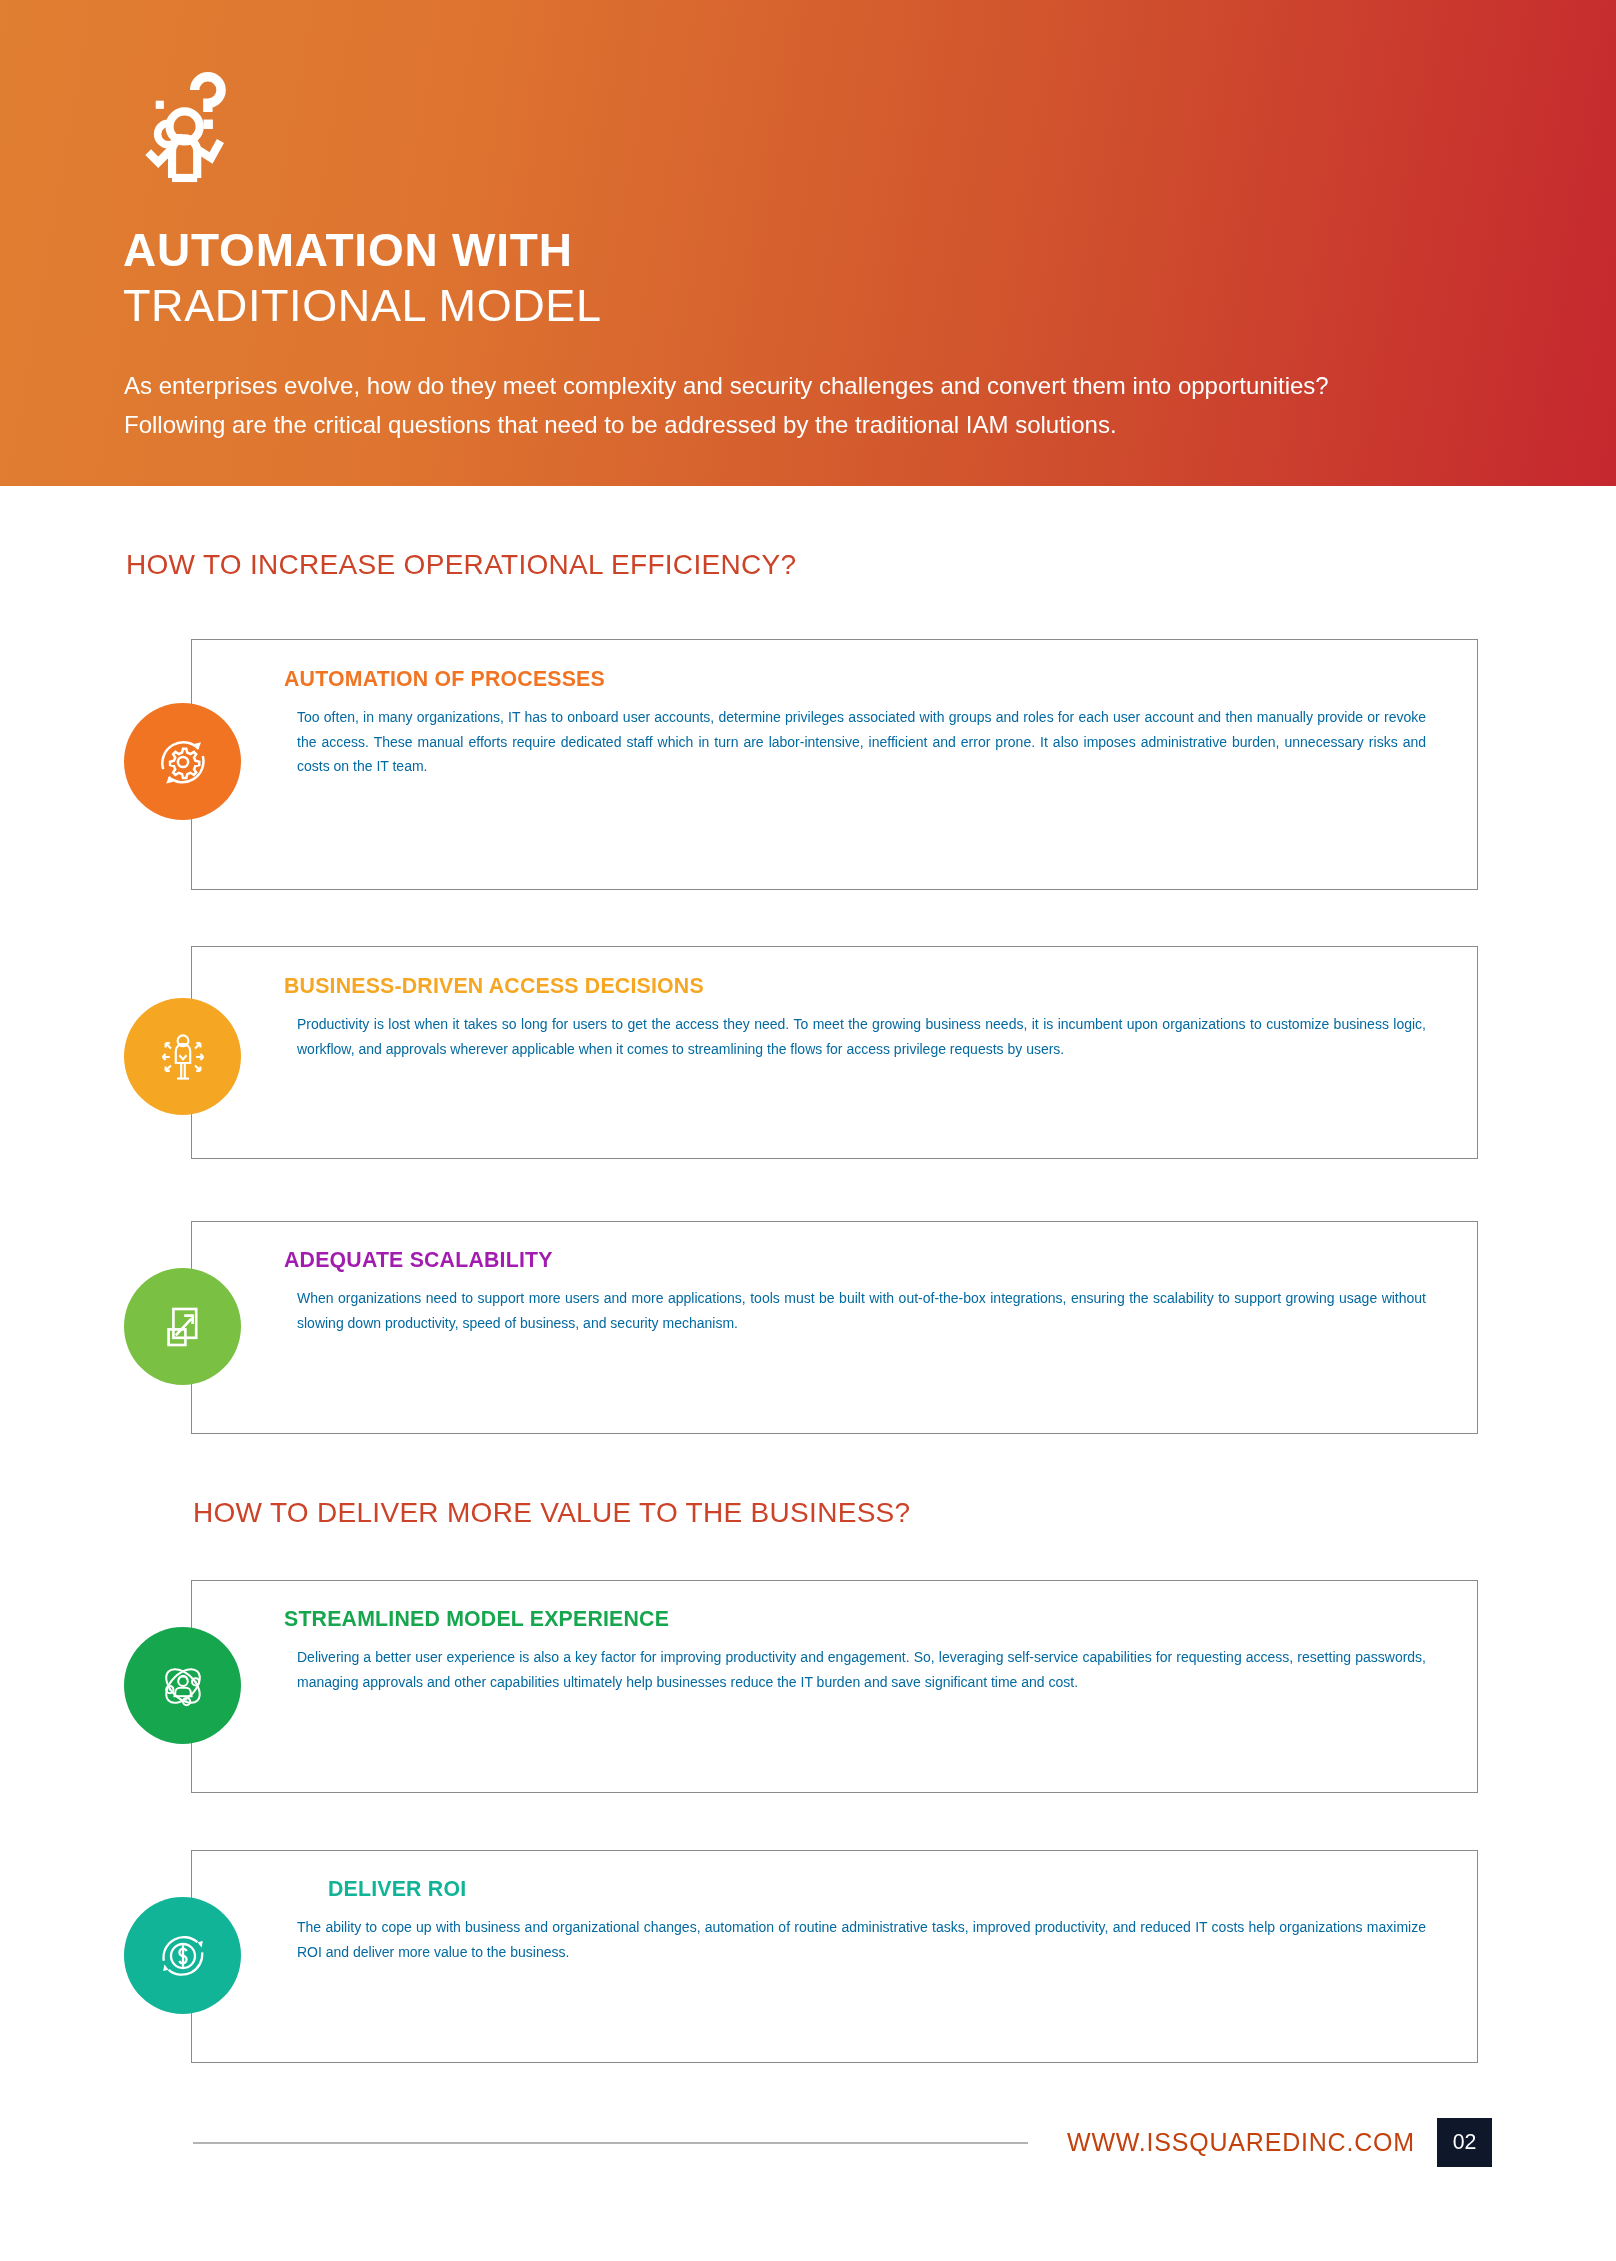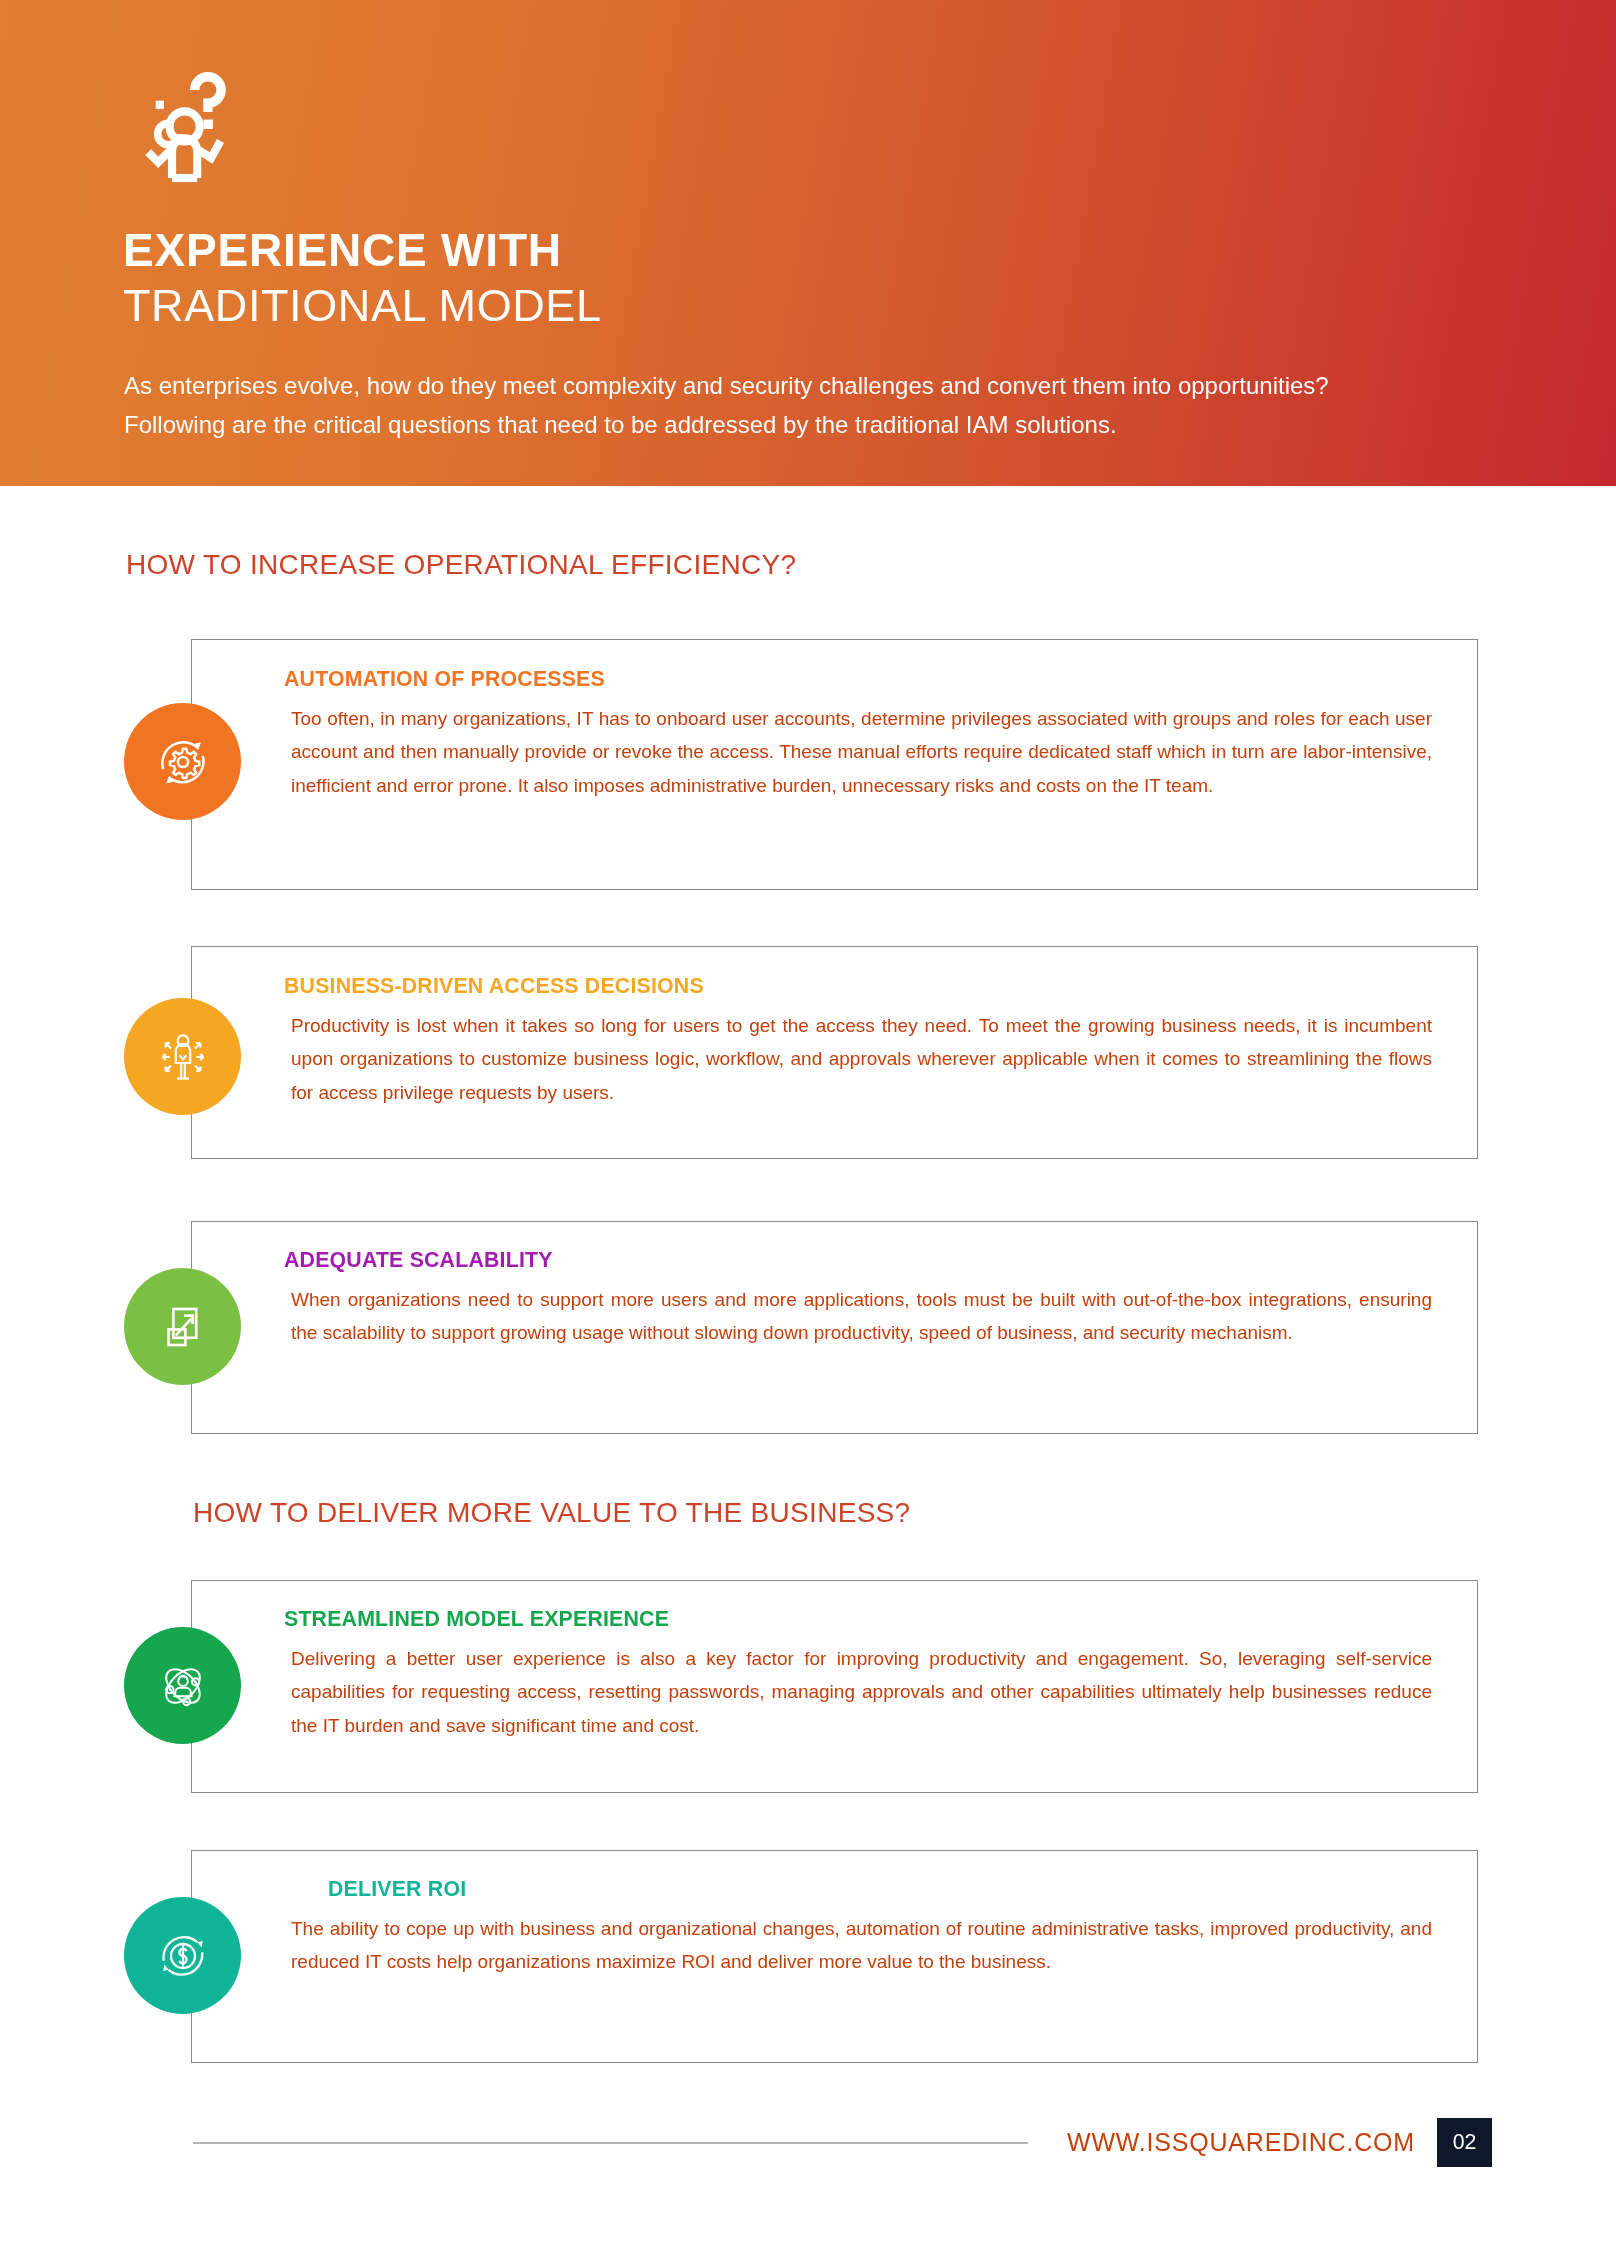--- a/index.html
+++ b/index.html
@@ -53,22 +53,22 @@
   }
   .card-inner{
     position:absolute;
     left:284px;
   }
   .card-title{
     font-size:21.3px;font-weight:700;letter-spacing:0.2px;
     margin:0 0 10px 0;white-space:nowrap;
   }
   .card-body{
-    font-size:19px;color:#c2410c;line-height:1.75;text-align:justify;
-    margin:7px;font-weight:400;
+    font-size:14px;color:#0369a1;line-height:1.75;text-align:justify;
+    margin:13px;font-weight:400;
   }
 
   
   .icon-badge{
     position:absolute;
     width:117px;height:117px;border-radius:50%;
     display:flex;align-items:center;justify-content:center;
   }
   .icon-badge svg{width:60px;height:60px;display:block;}
 
@@ -110,21 +110,21 @@
 
       <path d="M86 175 v-43 a20 20 0 0 1 40 0 v43" fill="none" stroke="#ffffff" stroke-width="13"></path>
       <path d="M86 175 h40" stroke="#ffffff" stroke-width="13" fill="none"></path>
 
       <path d="M83 131 L64 150 L48 134" fill="none" stroke="#ffffff" stroke-width="13" stroke-linejoin="miter"></path>
       <path d="M129 131 L148 143 L163 116" fill="none" stroke="#ffffff" stroke-width="13" stroke-linejoin="miter"></path>
     </svg>
   </div>
 
   <div class="header-title-wrap">
-    <h1 class="title-bold">EXPERIENCE WITH</h1>
+    <h1 class="title-bold">AUTOMATION WITH</h1>
     <h2 class="title-light">TRADITIONAL MODEL</h2>
   </div>
 
   <div class="header-sub">
     <div>As enterprises evolve, how do they meet complexity and security challenges and convert them into opportunities?</div>
     <div>Following are the critical questions that need to be addressed by the traditional IAM solutions.</div>
   </div>
 </div>
 
 <div id="sec-1" class="section-heading">HOW TO INCREASE OPERATIONAL EFFICIENCY?</div>

